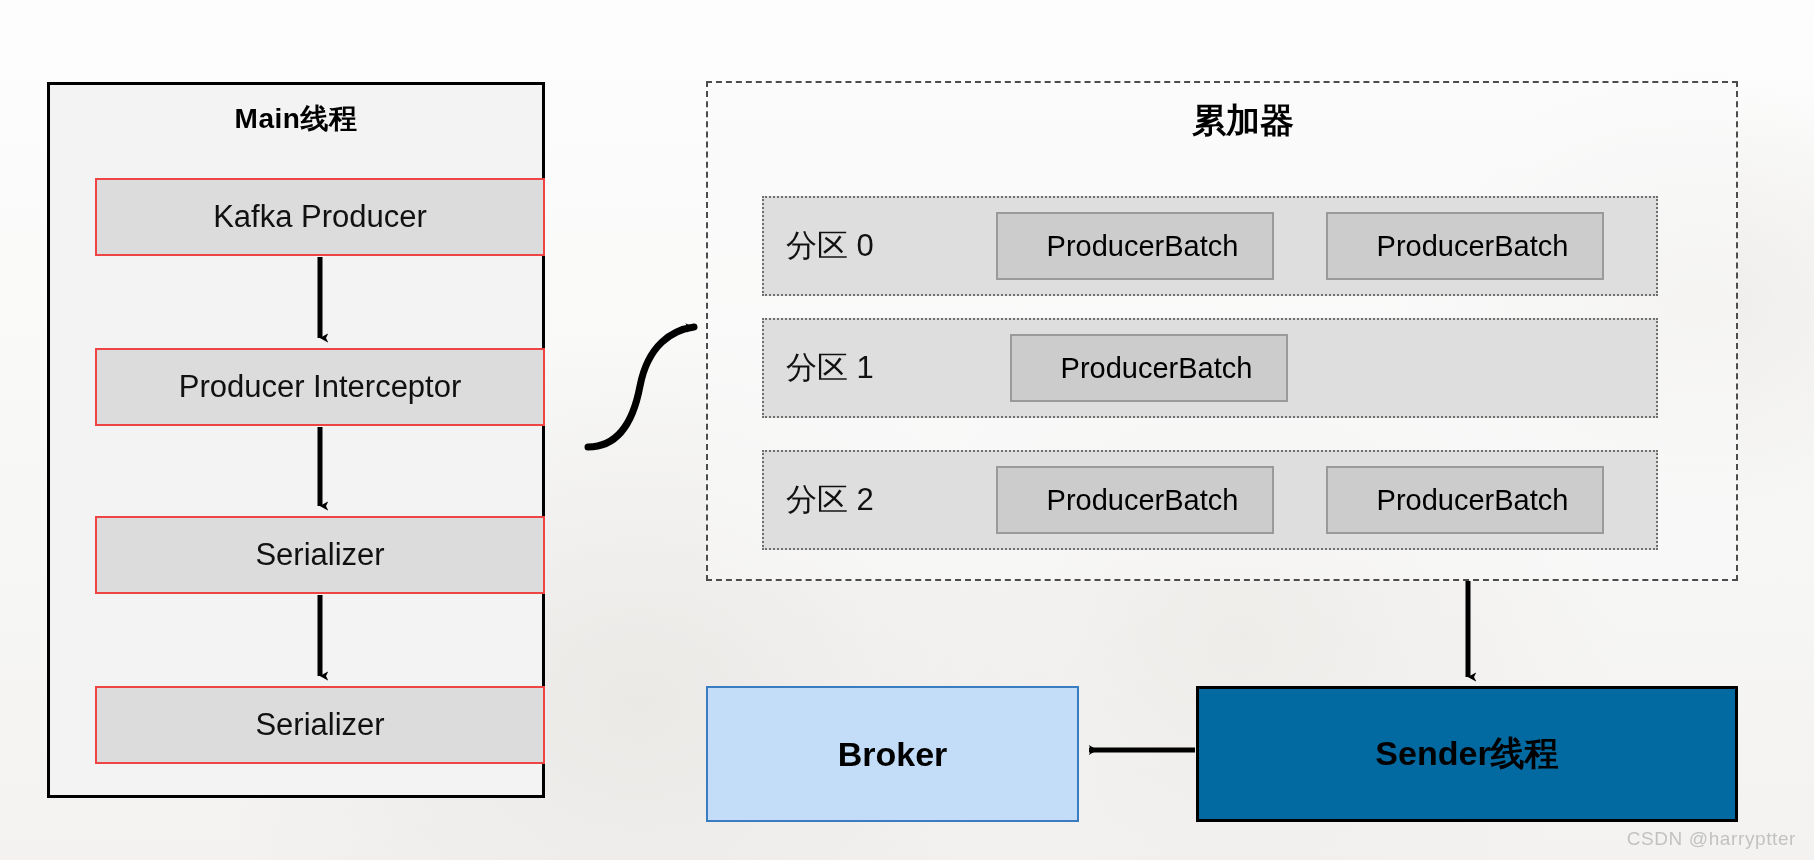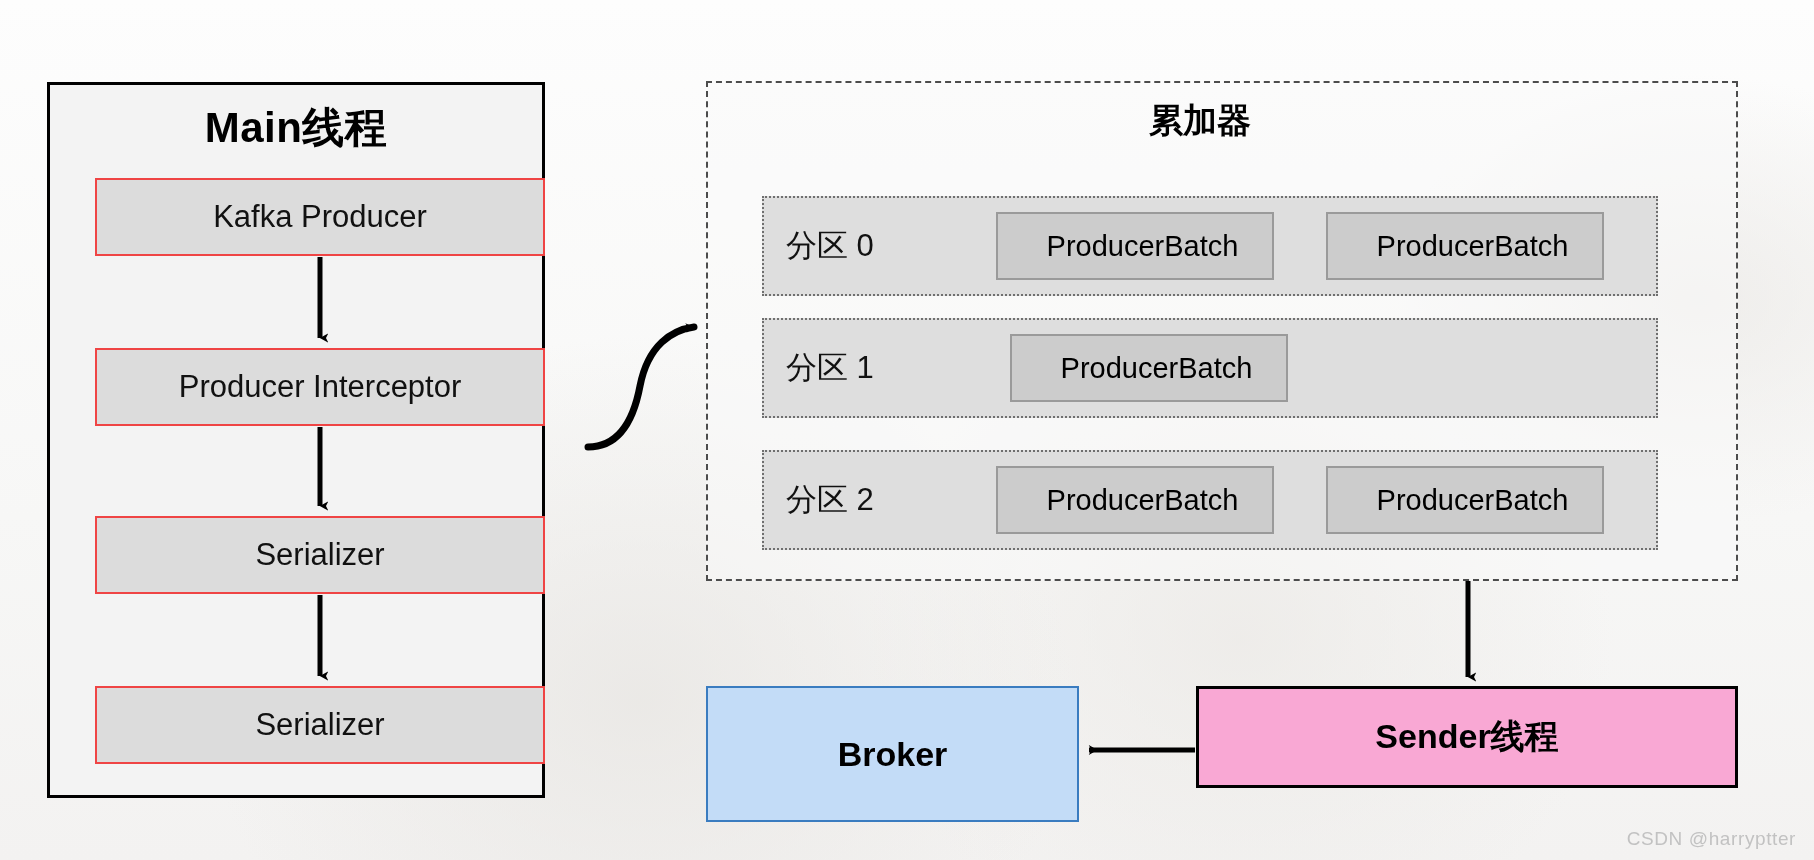--- a/index.html
+++ b/index.html
@@ -31,21 +31,21 @@
 
   
   #main-thread-panel {
     left: 47px; top: 82px; width: 498px; height: 716px;
     background: #f3f3f3;
     border: 3px solid #000000;
   }
   #main-thread-title {
     left: 47px; top: 100px; width: 498px;
     text-align: center;
-    font-size: 42px;
+    font-size: 28px;
     font-weight: bold;
     color: #000000;
     letter-spacing: 0.5px;
   }
 
   
   .proc-box {
     background: #dcdcdc;
     border: 2px solid #ef4444;
     display: flex;
@@ -62,21 +62,21 @@
   #box-serializer        { top: 516px; }
   #box-partitioner       { top: 686px; }
 
   
   #accumulator-panel {
     left: 706px; top: 81px; width: 1032px; height: 500px;
     border: 2px dashed #4c4c4c;
     background: rgba(249,249,249,0.55);
   }
   #accumulator-title {
-    left: 684px; top: 98px; width: 1032px;
+    left: 727px; top: 98px; width: 1032px;
     text-align: center;
     font-size: 34px;
     font-weight: bold;
     color: #000000;
   }
 
   .partition-row {
     left: 762px; width: 896px; height: 100px;
     border: 2px dotted #6f6f6f;
     background: #dedede;
@@ -119,22 +119,22 @@
     display: flex;
     align-items: center;
     justify-content: center;
     font-size: 34px;
     font-weight: bold;
     color: #000000;
   }
 
   
   #sender-box {
-    left: 1196px; top: 686px; width: 542px; height: 102px;
-    background: #f9a8d4;
+    left: 1196px; top: 686px; width: 542px; height: 136px;
+    background: #0369a1;
     border: 3px solid #000000;
     display: flex;
     align-items: center;
     justify-content: center;
     font-size: 34px;
     font-weight: bold;
     color: #000000;
   }
 
   

